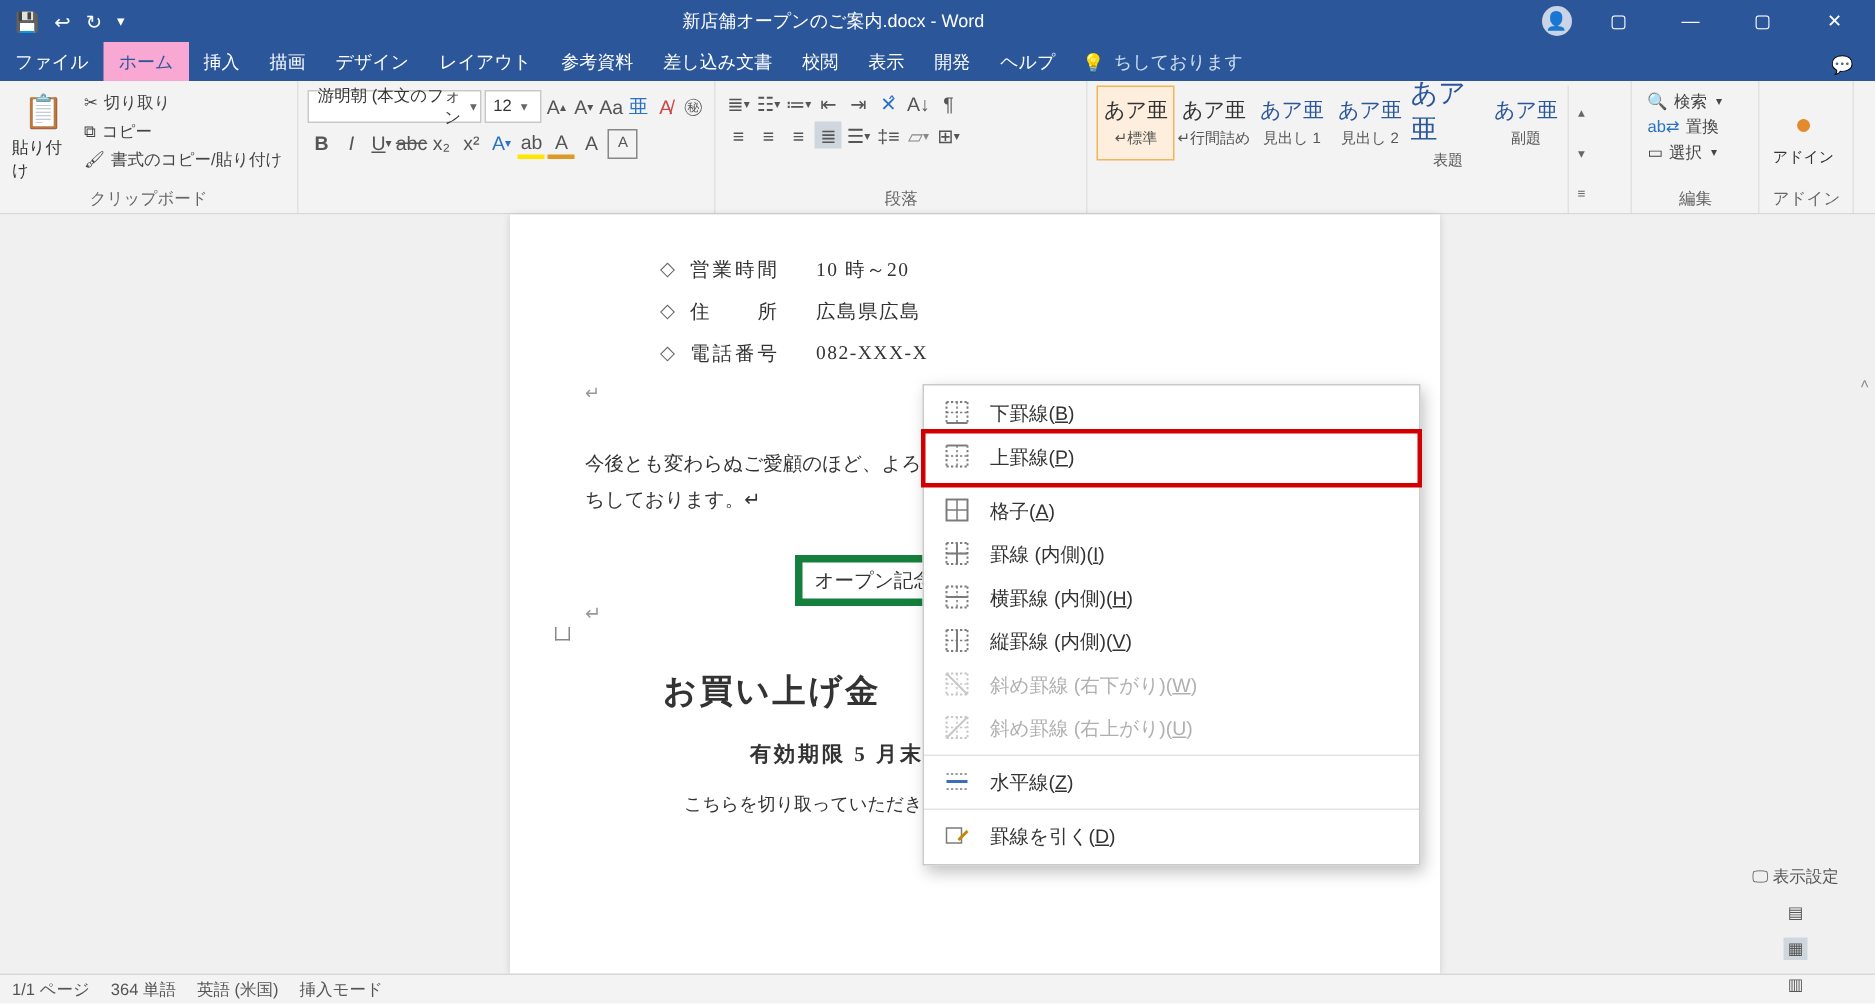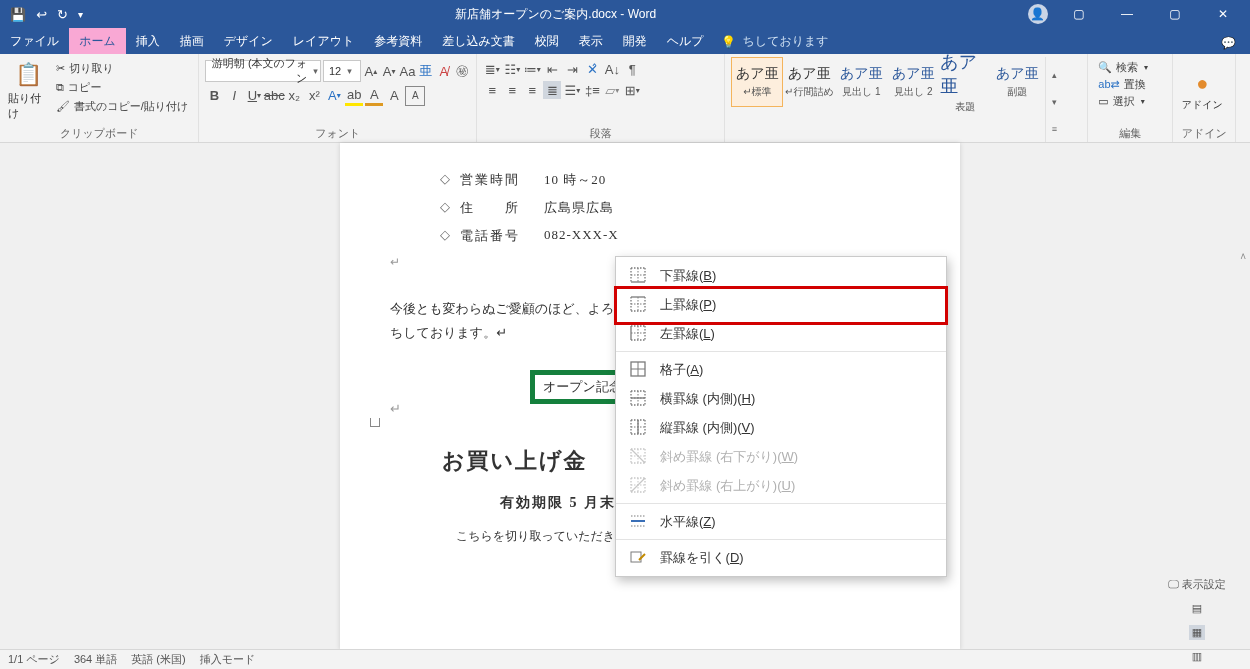--- a/index.html
+++ b/index.html
@@ -163,21 +163,20 @@
           </span>
         <span class="sticon">x₂</span>
         <span class="sticon">x²</span>
         <span class="sticon" style="color:#2b72c4;">A<span style="font-size:8px;">▾</span></span>
         <span class="sticon" style="border-bottom:3px solid #ffe600;">ab</span>
         <span class="sticon" style="border-bottom:3px solid #d92;">A</span>
         <span class="sticon">A</span>
         <span class="sticon" style="border:1px solid #888;font-size:10px;">A</span>
       </div>
     </div>
-    <div class="group-title">フォント</div>
   </div>
 
   <div class="group" style="width:235px;">
     <div class="group-body" style="flex-direction:column;gap:3px;padding-top:3px;">
       <div class="row">
         <span class="sticon">≣<span style="font-size:8px;">▾</span></span>
         <span class="sticon">☷<span style="font-size:8px;">▾</span></span>
         <span class="sticon">≔<span style="font-size:8px;">▾</span></span>
         <span class="sticon">⇤</span>
         <span class="sticon">⇥</span>
@@ -315,39 +314,41 @@
         <span class="dd-ico"><svg width="16" height="16">
             <line x1="1" y1="1" x2="15" y2="1" stroke="#7b7b7b" stroke-width="1.3"></line>
             <line x1="15" y1="1" x2="15" y2="15" stroke="#7b7b7b" stroke-width="1.3" stroke-dasharray="1.5 1.5"></line>
             <line x1="1" y1="15" x2="15" y2="15" stroke="#7b7b7b" stroke-width="1.3" stroke-dasharray="1.5 1.5"></line>
             <line x1="1" y1="1" x2="1" y2="15" stroke="#7b7b7b" stroke-width="1.3" stroke-dasharray="1.5 1.5"></line>
             <line x1="8" y1="1" x2="8" y2="15" stroke="#7b7b7b" stroke-dasharray="1.5 1.5"></line>
             <line x1="1" y1="8" x2="15" y2="8" stroke="#7b7b7b" stroke-dasharray="1.5 1.5"></line>
           </svg></span>
         <span>上罫線(<span class="acc">P</span>)</span>
       </div>
+      <div class="dd-sep"></div>
+      <div class="dd-item">
+        <span class="dd-ico"><svg width="16" height="16">
+            <rect x="1" y="1" width="14" height="14" fill="none" stroke="#7b7b7b" stroke-width="1.3"></rect>
+            <line x1="8" y1="1" x2="8" y2="15" stroke="#7b7b7b"></line>
+            <line x1="1" y1="8" x2="15" y2="8" stroke="#7b7b7b"></line>
+          </svg></span>
+        <span>格子(<span class="acc">A</span>)</span>
+      </div>
       <div class="dd-item">
         <span class="dd-ico"><svg width="16" height="16">
             <line x1="1" y1="1" x2="15" y2="1" stroke="#7b7b7b" stroke-width="1.3" stroke-dasharray="1.5 1.5"></line>
             <line x1="15" y1="1" x2="15" y2="15" stroke="#7b7b7b" stroke-width="1.3" stroke-dasharray="1.5 1.5"></line>
             <line x1="1" y1="15" x2="15" y2="15" stroke="#7b7b7b" stroke-width="1.3" stroke-dasharray="1.5 1.5"></line>
-            <line x1="1" y1="1" x2="1" y2="15" stroke="#7b7b7b" stroke-width="1.3"></line>
+            <line x1="1" y1="1" x2="1" y2="15" stroke="#7b7b7b" stroke-width="1.3" stroke-dasharray="1.5 1.5"></line>
             <line x1="8" y1="1" x2="8" y2="15" stroke="#7b7b7b" stroke-dasharray="1.5 1.5"></line>
-            <line x1="1" y1="8" x2="15" y2="8" stroke="#7b7b7b" stroke-dasharray="1.5 1.5"></line>
-          </svg></span>
-        <span>左罫線(<span class="acc">L</span>)</span>
-      </div>
-      <div class="dd-sep"></div>
-      <div class="dd-item">
-        <span class="dd-ico"><svg width="16" height="16">
-            <rect x="1" y="1" width="14" height="14" fill="none" stroke="#7b7b7b" stroke-width="1.3"></rect>
-            <line x1="8" y1="1" x2="8" y2="15" stroke="#7b7b7b"></line>
-            <line x1="1" y1="8" x2="15" y2="8" stroke="#7b7b7b"></line>
-          </svg></span>
-        <span>格子(<span class="acc">A</span>)</span>
+            <line x1="1" y1="8" x2="15" y2="8" stroke="#7b7b7b" stroke-dasharray="1.5 1.5"></line> 
+            <line x1="8" y1="1" x2="8" y2="15" stroke="#7b7b7b" stroke-width="1.3"></line>
+            <line x1="1" y1="8" x2="15" y2="8" stroke="#7b7b7b" stroke-width="1.3"></line>
+          </svg></span>
+        <span>罫線 (内側)(<span class="acc">I</span>)</span>
       </div>
       <div class="dd-item">
         <span class="dd-ico"><svg width="16" height="16">
             <line x1="1" y1="1" x2="15" y2="1" stroke="#7b7b7b" stroke-width="1.3" stroke-dasharray="1.5 1.5"></line>
             <line x1="15" y1="1" x2="15" y2="15" stroke="#7b7b7b" stroke-width="1.3" stroke-dasharray="1.5 1.5"></line>
             <line x1="1" y1="15" x2="15" y2="15" stroke="#7b7b7b" stroke-width="1.3" stroke-dasharray="1.5 1.5"></line>
             <line x1="1" y1="1" x2="1" y2="15" stroke="#7b7b7b" stroke-width="1.3" stroke-dasharray="1.5 1.5"></line>
             <line x1="8" y1="1" x2="8" y2="15" stroke="#7b7b7b" stroke-dasharray="1.5 1.5"></line>
             <line x1="1" y1="8" x2="15" y2="8" stroke="#7b7b7b" stroke-dasharray="1.5 1.5"></line> 
             <line x1="1" y1="8" x2="15" y2="8" stroke="#7b7b7b" stroke-width="1.3"></line>

